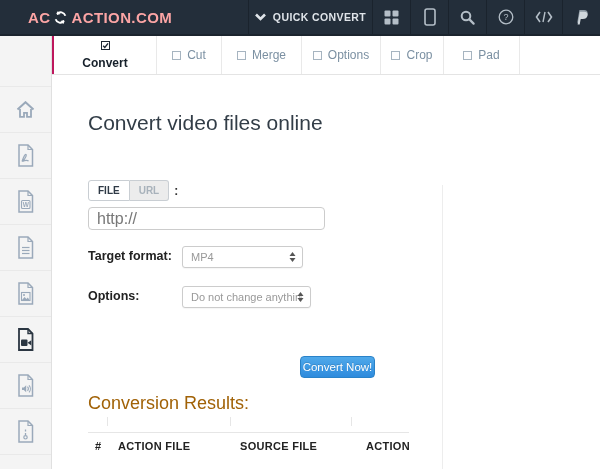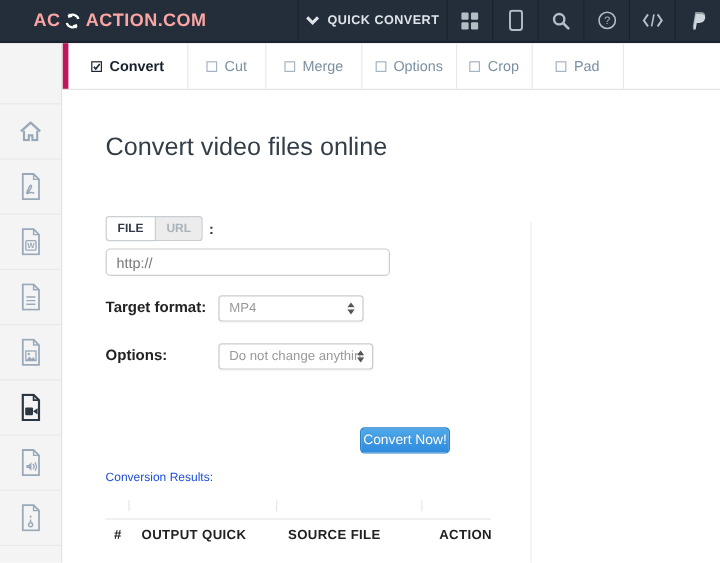--- a/index.html
+++ b/index.html
@@ -25,21 +25,21 @@
     font-weight:bold; letter-spacing:.4px; cursor:pointer; }
   .icon-cell { width:38px; cursor:pointer; }
 
   
   .tabbar {
     position:absolute; top:36px; left:52px; right:0; height:39px;
     background:#fff; border-bottom:1px solid #e4e4e4; display:flex;
   }
   .tab { display:flex; align-items:center; justify-content:center; gap:6px;
     border-right:1px solid #e9e9e9; font-size:12px; color:#7b90a2; cursor:pointer; }
-  .tab:first-child { border-left:5px solid #be185d; }
+  .tab:first-child { border-left:2px solid #be185d;flex-direction:column; }
   .tab:nth-child(1){ width:105px; } .tab:nth-child(2){ width:65px; }
   .tab:nth-child(3){ width:80px; }  .tab:nth-child(4){ width:79px; }
   .tab:nth-child(5){ width:63px; }  .tab:nth-child(6){ width:76px; }
   .tab.active { color:#16202a; font-weight:bold; }
   .cb { width:9px; height:9px; border:1px solid #a6b4c0; background:#fdfdfe;
     display:inline-flex; align-items:center; justify-content:center; }
   .tab.active .cb { border-color:#1c2733; }
 
   
   .sidebar {
@@ -57,21 +57,21 @@
   .page-title { position:absolute; left:36px; top:36px; font-size:21px;
     font-weight:normal; color:#323d47; }
 
   .src-toggle { position:absolute; left:36px; top:105px; display:flex; align-items:center; }
   .src-btn { font-size:10px; font-weight:bold; padding:4px 9px; border:1px solid #c9ced3; }
   .src-btn.file { background:#ffffff; color:#2f3a46; border-radius:3px 0 0 3px; }
   .src-btn.url  { background:#ececec; color:#a8b2bb; border-left:none; border-radius:0 3px 3px 0; }
   .src-colon { font-size:12px; font-weight:bold; color:#333; margin-left:5px; }
 
   .url-input { position:absolute; left:36px; top:132px; width:237px; height:23px;
-    border:1px solid #cccccc; border-radius:4px; padding:0 8px; font-size:12px;
+    border:1px solid #cccccc; border-radius:4px; padding:0 8px; font-size:16px;
     color:#555; font-family:"Liberation Sans", sans-serif; outline:none; }
   .url-input::placeholder { color:#777; opacity:1; }
 
   .field-label { position:absolute; left:36px; font-size:12.5px; font-weight:bold; color:#222; }
   .lbl-target { top:174px; } .lbl-options { top:214px; }
 
   .select-box { position:absolute; left:130px; height:22px;
     border:1px solid #cccccc; border-radius:3px; background:#fff;
     display:flex; align-items:center; font-size:11px; color:#999;
     padding:0 8px; cursor:pointer; box-shadow:0 1px 1px rgba(0,0,0,.04); }
@@ -80,21 +80,21 @@
   .sel-text { white-space:nowrap; overflow:hidden; }
   .spinner { position:absolute; right:6px; top:50%; transform:translateY(-50%);
     display:flex; flex-direction:column; line-height:4px; color:#555; font-size:6px; }
 
   .convert-btn { position:absolute; left:248px; top:281px; width:75px; height:22px;
     border:1px solid #2a82c8; border-radius:4px; color:#fff; font-size:11.5px;
     background:linear-gradient(#4fa9ea,#2e8bdd);
     font-family:"Liberation Sans", sans-serif; cursor:pointer;
     text-shadow:0 -1px 0 rgba(0,0,0,.15); }
 
-  .results-title { position:absolute; left:36px; top:318px; font-size:10px; color:#1d4ed8; }
+  .results-title { position:absolute; left:36px; top:318px; font-size:18px; color:#a16207; }
 
   .results-table { position:absolute; left:36px; top:357px; width:321px;
     border-top:1px solid #e6e6e6; display:flex; padding-top:7px; }
   .col { font-size:11px; font-weight:bold; color:#222; letter-spacing:.3px; position:relative; }
   .col-num { width:19px; padding-left:7px; }
   .col-out { width:123px; padding-left:11px; }
   .col-src { width:121px; padding-left:10px; }
   .col-act { width:58px; padding-left:15px; }
   .tick { position:absolute; width:1px; height:9px; background:#e6e6e6; top:-16px; }
   .tick-1 { left:19px; } .tick-2 { left:142px; } .tick-3 { left:263px; }
@@ -303,21 +303,21 @@
 
     <button class="convert-btn">Convert Now!</button>
 
     <div class="results-title">Conversion Results:</div>
 
     <div class="results-table">
       <span class="tick tick-1"></span>
       <span class="tick tick-2"></span>
       <span class="tick tick-3"></span>
       <span class="col col-num">#</span>
-      <span class="col col-out">OUTPUT QUICK</span>
+      <span class="col col-out">ACTION FILE</span>
       <span class="col col-src">SOURCE FILE</span>
       <span class="col col-act">ACTION</span>
     </div>
 
     <div class="frame-border"></div>
   </div>
 
 </div>
 
 </body></html>

